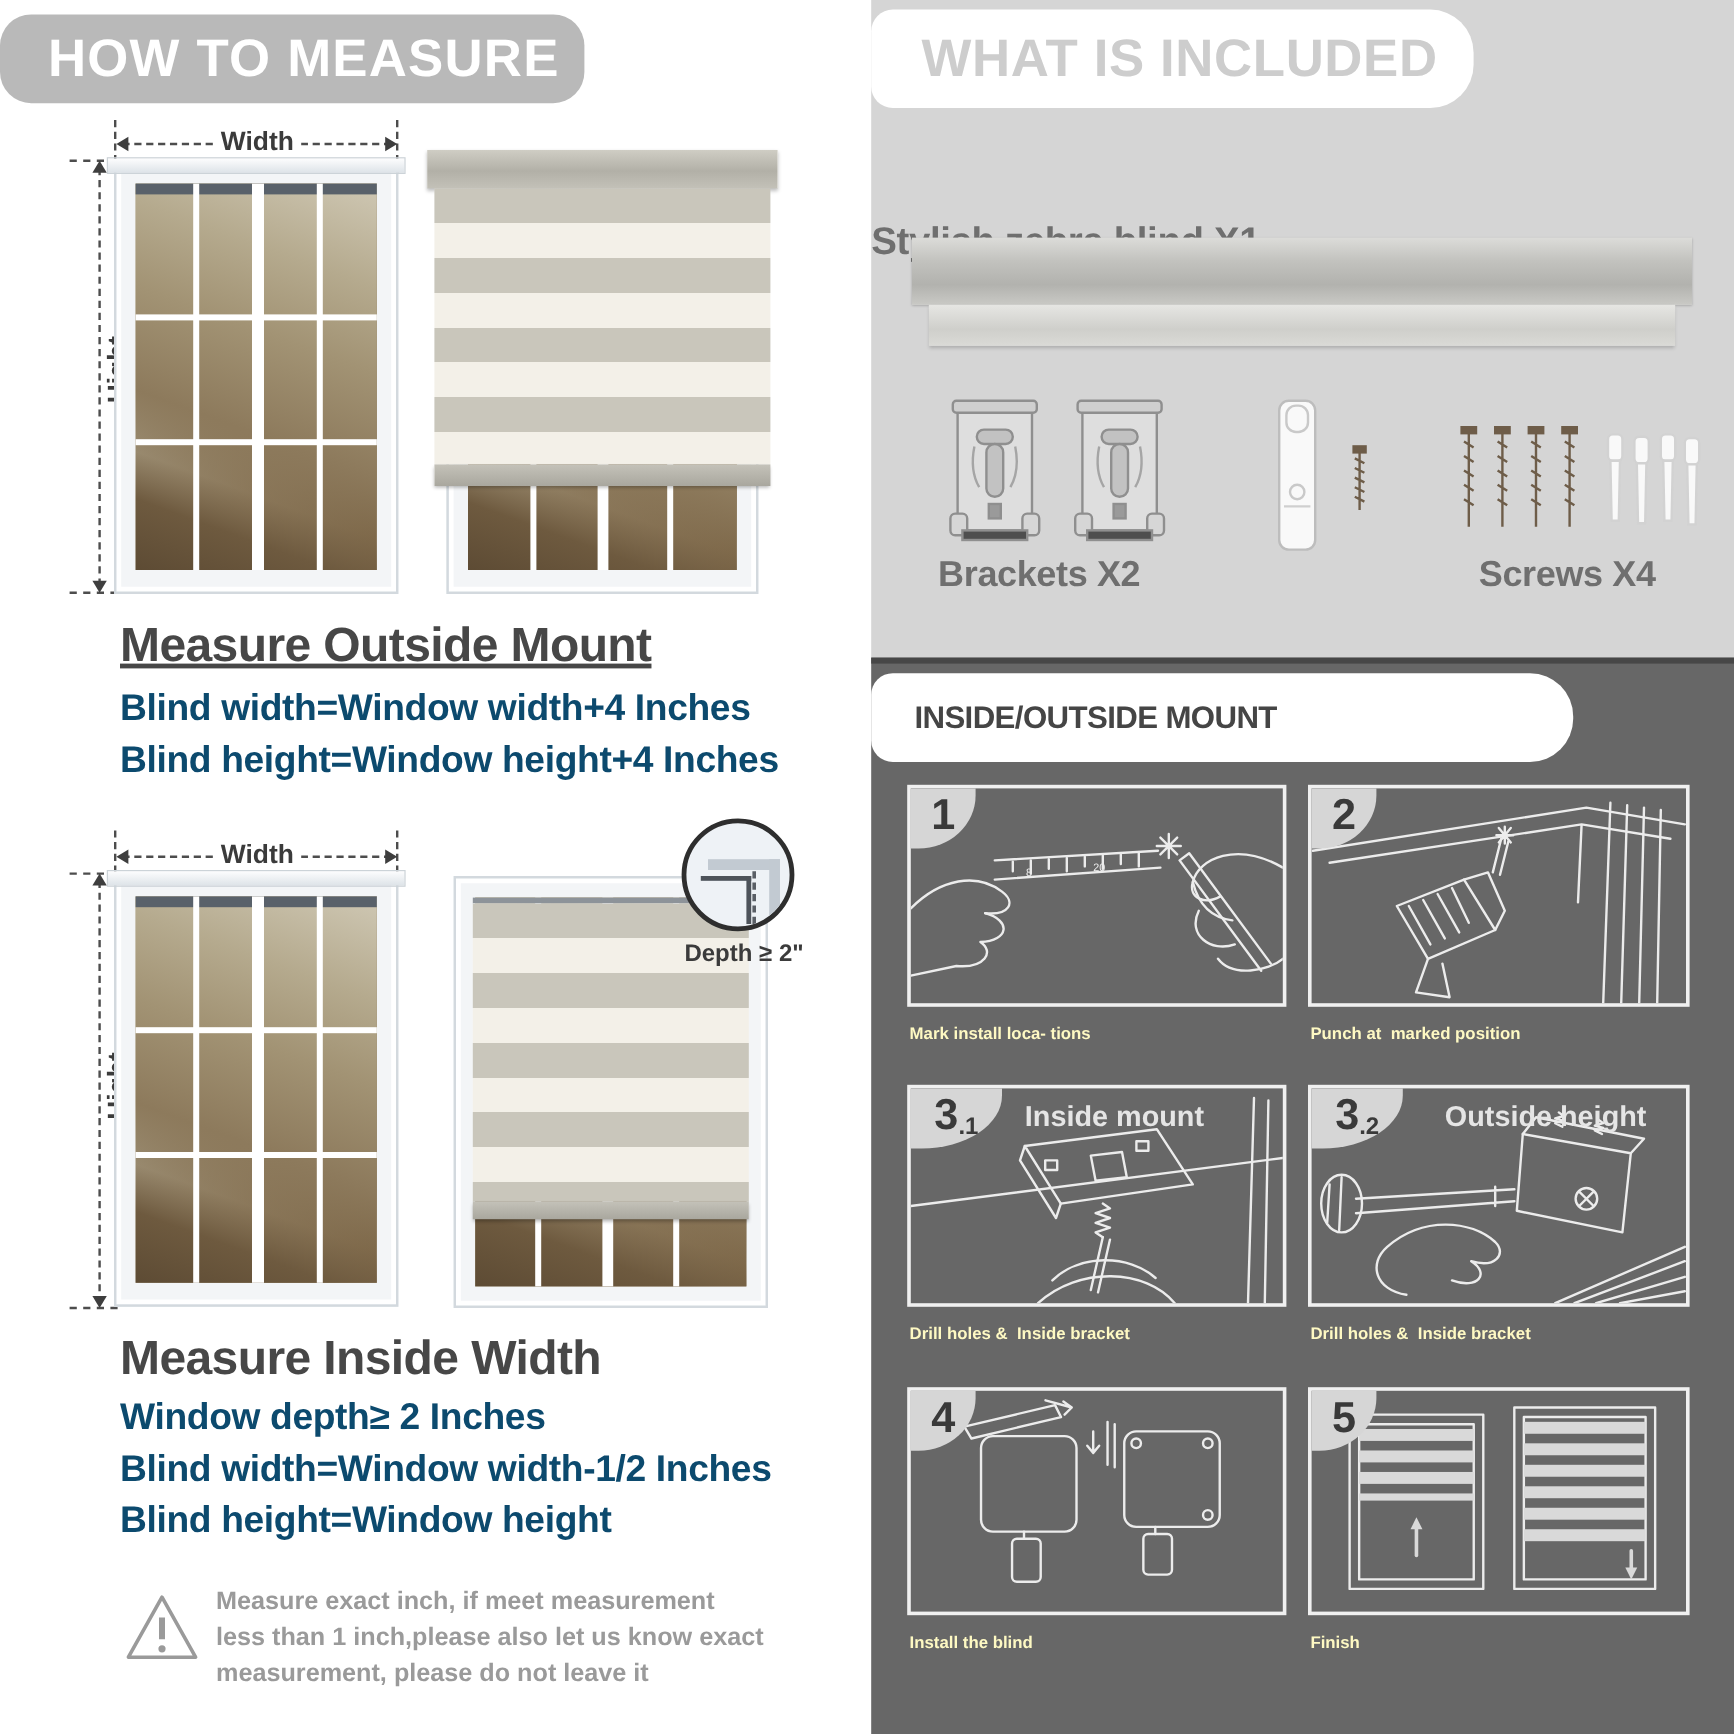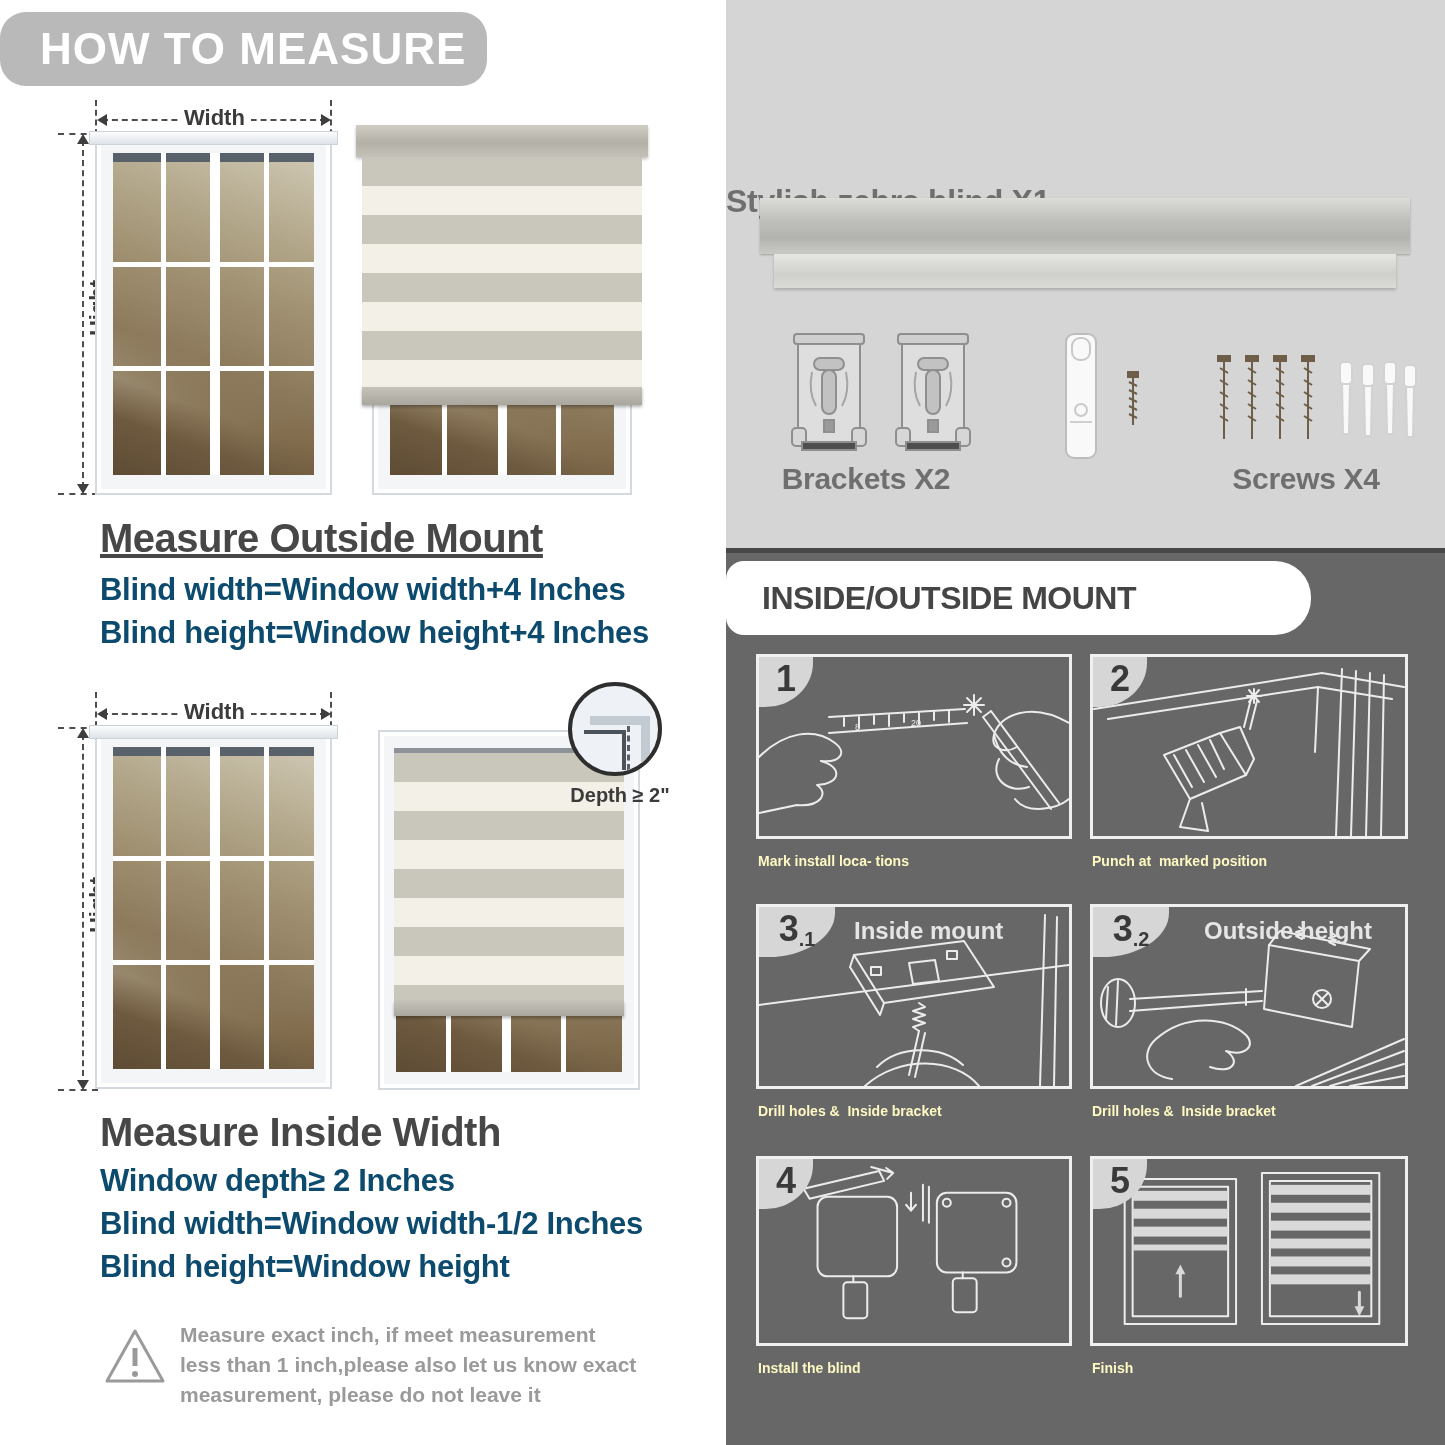--- a/index.html
+++ b/index.html
@@ -64,21 +64,21 @@
   #headrail-main{left:34px;top:198px;width:650px;height:56px;
     background:linear-gradient(180deg,#dcdcd9 0%,#c2c2be 35%,#b2b2ae 70%,#c9c9c5 100%);
     box-shadow:0 1px 2px rgba(0,0,0,.25);}
   #headrail-sub{left:48px;top:254px;width:622px;height:34px;
     background:linear-gradient(180deg,#e6e6e3 0%,#cfcfcb 60%,#dadad6 100%);
     box-shadow:0 2px 3px rgba(0,0,0,.2);}
   .comp-label{color:#6f6f6f;font-size:30px;font-weight:bold;text-align:center;letter-spacing:-0.3px;}
 
   #right-bottom{left:726px;top:548px;width:719px;height:897px;background:#676767;border-top:5px solid #474747;box-sizing:border-box;}
   #mount-header{left:0;top:8px;width:585px;height:74px;background:#ffffff;
-    border-radius:18px 36px 36px 18px;color:#454545;font-size:32px;font-weight:bold;
+    border-radius:18px 36px 36px 18px;color:#454545;font-size:26px;font-weight:bold;
     line-height:74px;padding-left:36px;letter-spacing:-0.5px;box-sizing:border-box;}
 
   .step-panel{border:3px solid #f0f0f0;box-sizing:border-box;}
   .badge{position:absolute;top:0;left:0;background:#d6d6d6;border-radius:0 0 88% 0;
     display:flex;align-items:flex-start;justify-content:center;color:#3a3a3a;font-weight:bold;}
   .badge .n{font-size:36px;line-height:44px;}
   .badge .s{font-size:20px;line-height:44px;padding-top:10px;}
   .panel-label{position:absolute;color:#e5e5e5;font-size:24px;font-weight:bold;}
   .step-caption{color:#fef9c3;font-size:14px;font-weight:bold;white-space:pre-wrap;}
   .art{position:absolute;inset:0;width:100%;height:100%;}
@@ -188,20 +188,21 @@
 <div class="abs sec-line" style="left:100px;top:1249px;">Blind height=Window height</div>
 
 <svg class="abs" style="left:103px;top:1326px;" width="64" height="60" viewBox="0 0 64 60">
   <polygon points="32,5 60,55 4,55" fill="none" stroke="#9a9a9a" stroke-width="3" stroke-linejoin="round"></polygon>
   <line x1="32" y1="22" x2="32" y2="40" stroke="#9a9a9a" stroke-width="5"></line>
   <circle cx="32" cy="48" r="3" fill="#9a9a9a"></circle>
 </svg>
 <div class="abs" id="warn-text" style="left:180px;top:1320px;">Measure exact inch, if meet measurement less than 1 inch,please also let us know exact measurement, please do not leave it</div>
 
 <div class="abs" id="right-top">
+  <div class="abs" id="included-header">WHAT IS INCLUDED</div>
   <div class="abs" id="blind-title">Stylish zebra blind X1</div>
   <div class="abs" id="headrail-main"></div>
   <div class="abs" id="headrail-sub"></div>
 
   <svg class="abs" style="left:58px;top:332px;" width="200" height="128" viewBox="0 0 200 128">
     <g stroke="#8f8f8f" stroke-width="2">
       <rect x="14" y="6" width="62" height="104" rx="6" fill="#dedede"></rect>
       <rect x="10" y="2" width="70" height="10" rx="3" fill="#cfcfcf"></rect>
       <rect x="30" y="26" width="30" height="12" rx="6" fill="#c2c2c2"></rect>
       <rect x="38" y="38" width="14" height="44" rx="7" fill="#c2c2c2"></rect>

